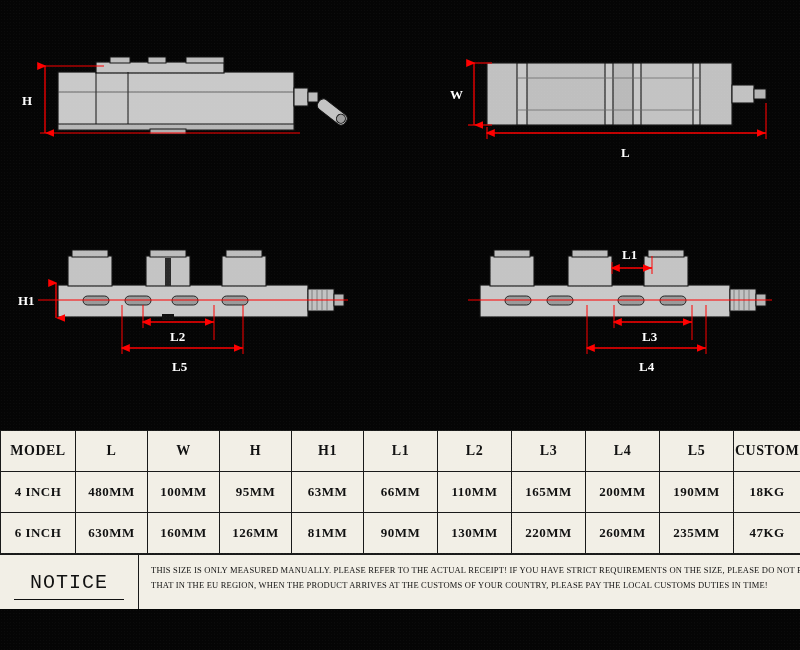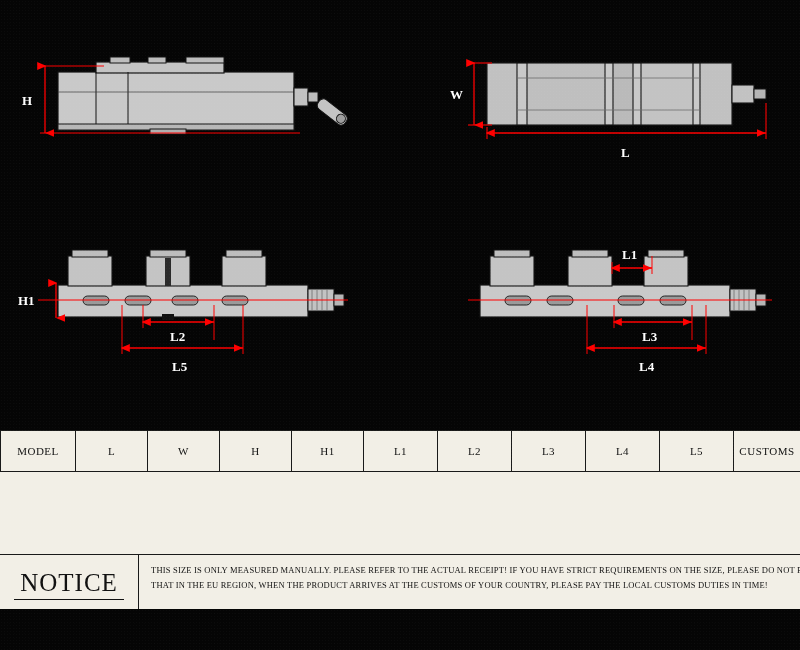--- a/index.html
+++ b/index.html
@@ -62,22 +62,22 @@
     border: 1px solid #1a1a1a;
     text-align: center;
     font-family: "Liberation Serif", serif;
     font-size: 13px;
     letter-spacing: .5px;
     height: 38px;
     color: #111;
     background: #f2efe6;
   }
   table.spec th {
-    font-weight: 400;
-    font-size: 11px;
+    font-weight: 700;
+    font-size: 14px;
   }
   table.spec td {
     font-weight: 700;
     font-size: 13px;
   }
   table.spec col.c0 { width: 75px; }
   table.spec col.c1 { width: 72px; }
   table.spec col.c2 { width: 72px; }
   table.spec col.c3 { width: 72px; }
   table.spec col.c4 { width: 72px; }
@@ -100,22 +100,22 @@
     display: flex;
     align-items: stretch;
     border-top: 1px solid #1a1a1a;
   }
   .notice-title {
     width: 138px;
     min-width: 138px;
     display: flex;
     align-items: center;
     justify-content: center;
-    font-size: 25px;
-    font-family: Liberation Serif, serif;
+    font-size: 20px;
+    font-family: Liberation Mono, monospace;
     letter-spacing: 1px;
     border-right: 1px solid #1a1a1a;
     position: relative;
   }
   .notice-title::after {
     content: "";
     position: absolute;
     left: 14px;
     right: 14px;
     bottom: 10px;
@@ -335,20 +335,46 @@
           <th>H1</th>
           <th>L1</th>
           <th>L2</th>
           <th>L3</th>
           <th>L4</th>
           <th>L5</th>
           <th>CUSTOMS</th>
         </tr>
       </thead>
       <tbody>
+        <tr>
+          <td>4 INCH</td>
+          <td>480MM</td>
+          <td>100MM</td>
+          <td>95MM</td>
+          <td>63MM</td>
+          <td>66MM</td>
+          <td>110MM</td>
+          <td>165MM</td>
+          <td>200MM</td>
+          <td>190MM</td>
+          <td>18KG</td>
+        </tr>
+        <tr>
+          <td>6 INCH</td>
+          <td>630MM</td>
+          <td>160MM</td>
+          <td>126MM</td>
+          <td>81MM</td>
+          <td>90MM</td>
+          <td>130MM</td>
+          <td>220MM</td>
+          <td>260MM</td>
+          <td>235MM</td>
+          <td>47KG</td>
+        </tr>
       </tbody>
     </table>
   </div>
 
   <div class="notice">
     <div class="notice-title">NOTICE</div>
     <div class="notice-body">
       <div>THIS SIZE IS ONLY MEASURED MANUALLY. PLEASE REFER TO THE ACTUAL RECEIPT! IF YOU HAVE STRICT REQUIREMENTS ON THE SIZE, PLEASE DO NOT BUY IT. PLEASE NOTE</div>
       <div>THAT IN THE EU REGION, WHEN THE PRODUCT ARRIVES AT THE CUSTOMS OF YOUR COUNTRY, PLEASE PAY THE LOCAL CUSTOMS DUTIES IN TIME!</div>
     </div>

